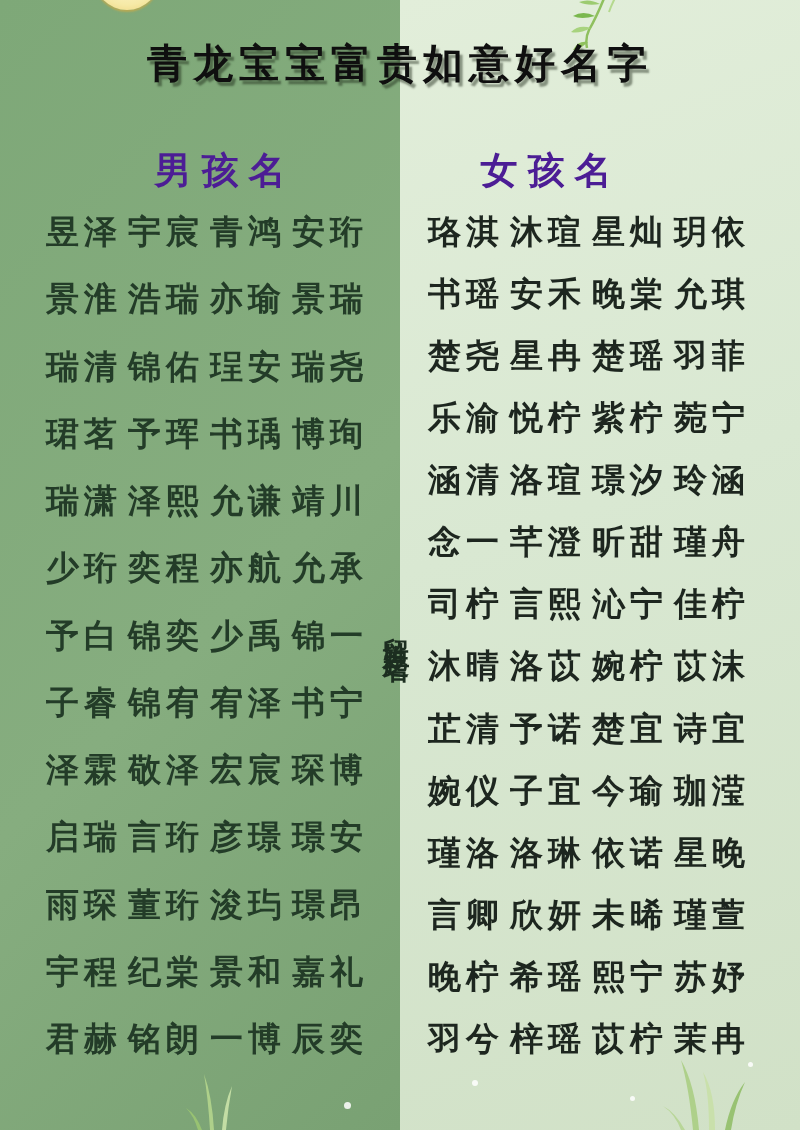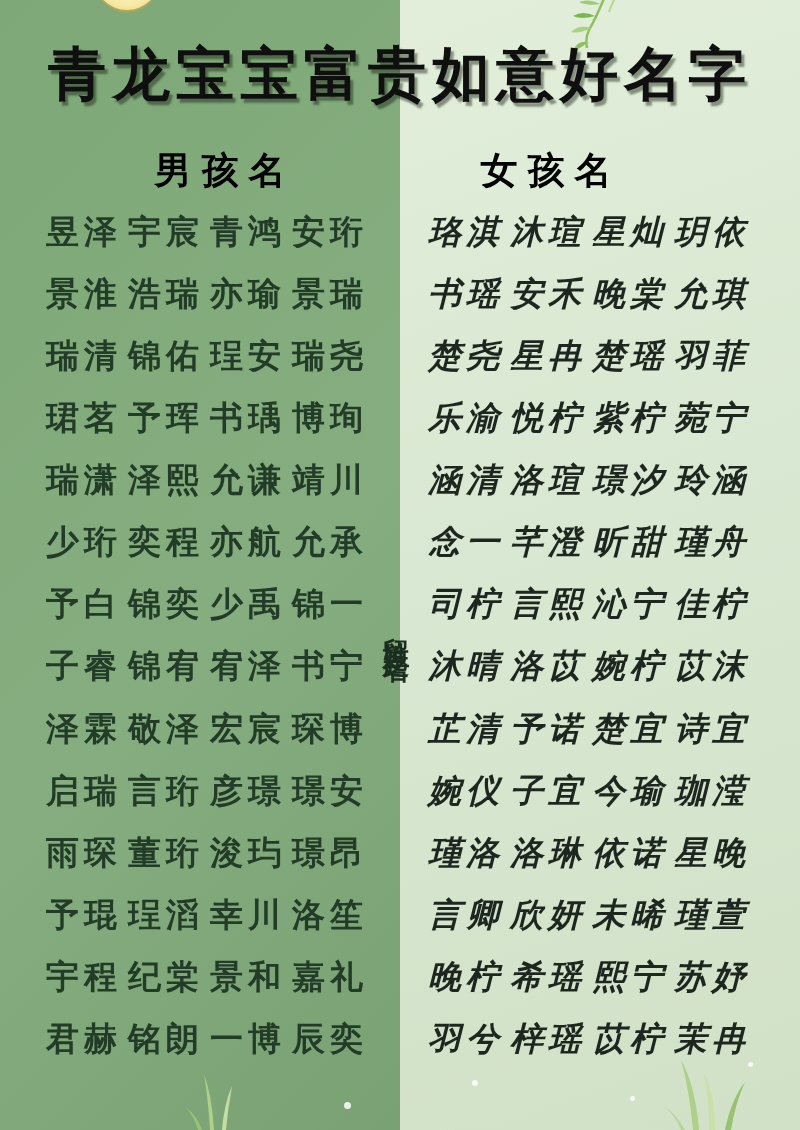--- a/index.html
+++ b/index.html
@@ -14,40 +14,40 @@
     position:absolute;left:0;top:0;width:400px;height:1130px;
     background:linear-gradient(135deg, var(--left-bg,#7ea878) 0%, #86ad7f 55%, #79a173 100%);
   }
   .panel-right{
     position:absolute;left:400px;top:0;width:400px;height:1130px;
     background:linear-gradient(160deg, #e2eeda 0%, var(--right-bg,#d9e8d2) 45%, #d1e1c7 100%);
   }
   .title{
     position:absolute;left:0;top:36px;width:800px;
     text-align:center;
-    font-size:58px;font-weight:bold;
+    font-size:40px;font-weight:bold;
     letter-spacing:6px;
     color:var(--title-color,#0f0f0f);
     text-shadow:3px 4px 2px rgba(20,30,15,.45);
   }
   .col-header{
     position:absolute;top:146px;
     font-size:37px;font-weight:bold;
     letter-spacing:10px;
-    color:#000000;
+    color:#4c1d95;
     text-align:center;
   }
   .col-header.boys{left:60px;width:330px;}
   .col-header.girls{left:401px;width:300px;}
   .names-grid{
     position:absolute;top:210px;height:852px;width:322px;
     display:flex;flex-direction:column;justify-content:space-between;
   }
   .names-grid.boys{left:46px;color:var(--boy-text,#233c28);}
-  .names-grid.girls{left:428px;color:var(--girl-text,#1d261f);font-style:italic;}
+  .names-grid.girls{left:428px;color:var(--girl-text,#1d261f);}
   .name-row{
     display:flex;justify-content:space-between;align-items:center;
   }
   .name{
     font-size:33px;font-weight:600;
     letter-spacing:5px;
     white-space:nowrap;
   }
   .watermark{
     position:absolute;left:378px;top:616px;height:190px;
@@ -153,26 +153,20 @@
         <span class="name">彦璟</span>
         <span class="name">璟安</span>
       </div>
       <div class="name-row">
         <span class="name">雨琛</span>
         <span class="name">董珩</span>
         <span class="name">浚玙</span>
         <span class="name">璟昂</span>
       </div>
       <div class="name-row">
-        <span class="name">予琨</span>
-        <span class="name">珵滔</span>
-        <span class="name">幸川</span>
-        <span class="name">洛笙</span>
-      </div>
-      <div class="name-row">
         <span class="name">宇程</span>
         <span class="name">纪棠</span>
         <span class="name">景和</span>
         <span class="name">嘉礼</span>
       </div>
       <div class="name-row">
         <span class="name">君赫</span>
         <span class="name">铭朗</span>
         <span class="name">一博</span>
         <span class="name">辰奕</span>

